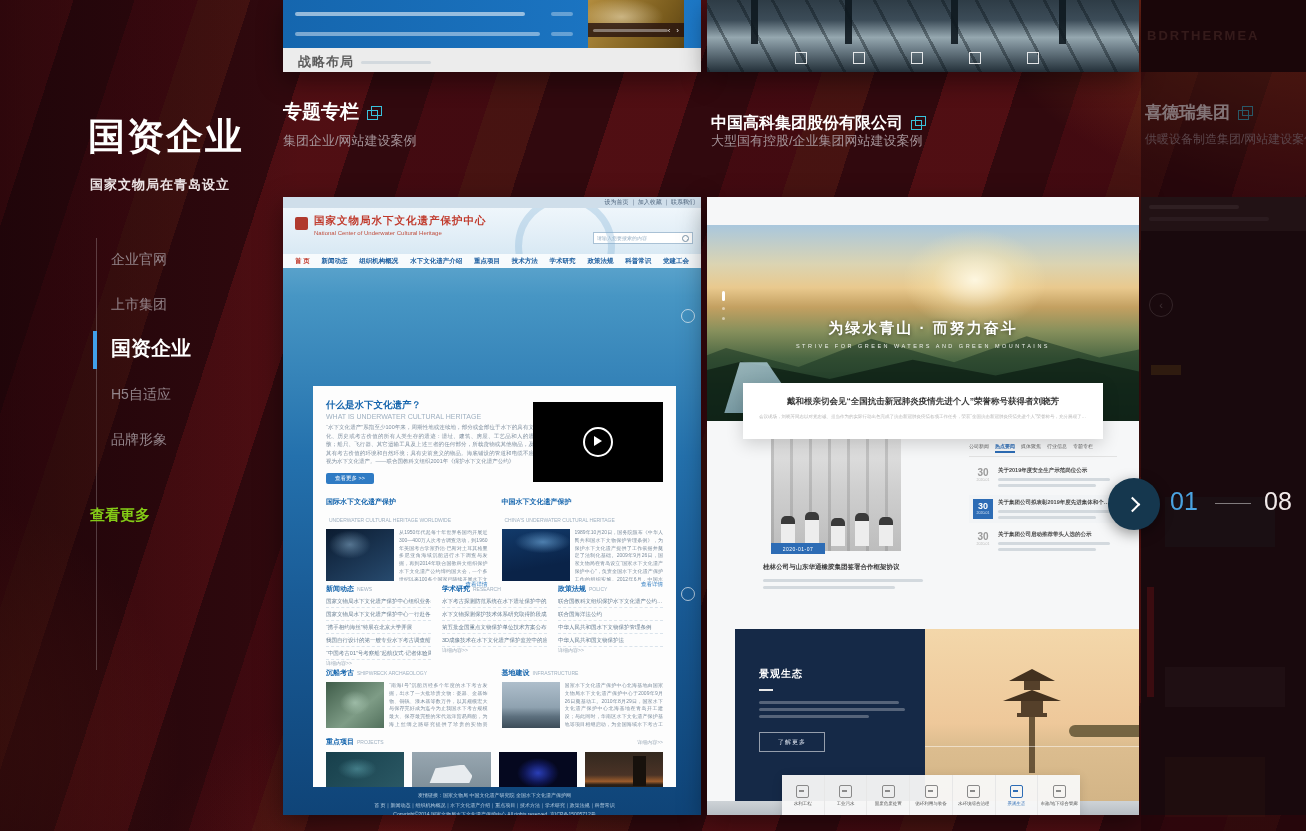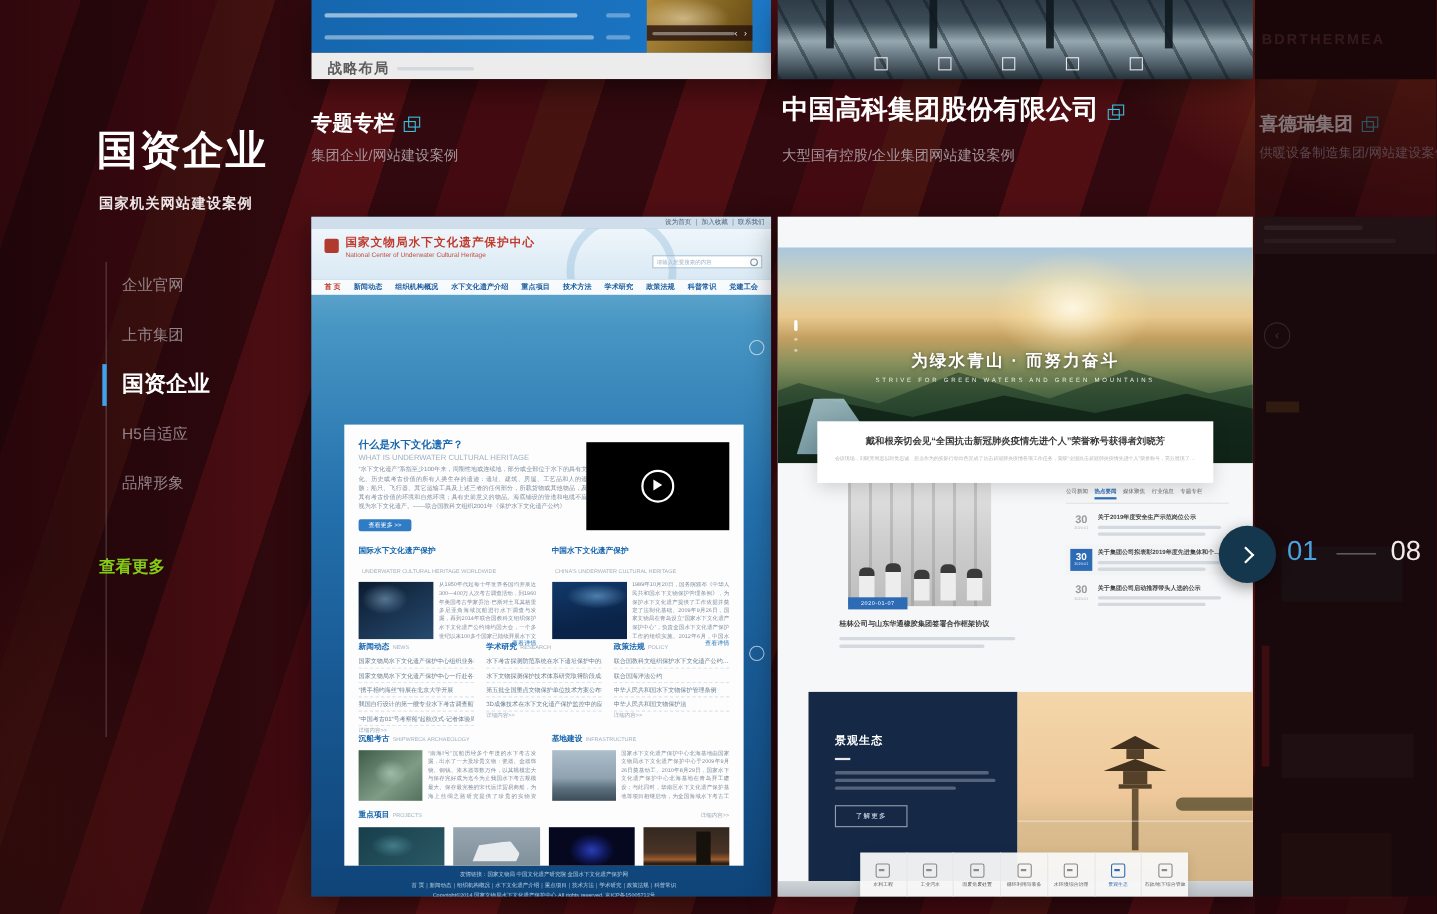--- a/index.html
+++ b/index.html
@@ -158,21 +158,21 @@
   .pg-line{left:1215px;top:503px;width:36px;height:1px;background:rgba(255,255,255,.45);z-index:8;}
   .pg-tot{left:1264px;top:487px;font-size:25px;color:#f2eaea;z-index:8;}
   .dim{left:1141px;top:0;width:165px;height:831px;background:rgba(30,4,9,.55);z-index:6;}
 </style>
 </head>
 <body>
 
 <div class="stage">
 
   <div class="abs sb-title">国资企业</div>
-  <div class="abs sb-sub">国家机关网站建设案例</div>
+  <div class="abs sb-sub">国家文物局在青岛设立</div>
   <div class="abs sb-line"></div>
   <div class="abs sb-bar"></div>
   <div class="abs sb-item" style="top:251px">企业官网</div>
   <div class="abs sb-item" style="top:296px">上市集团</div>
   <div class="abs sb-item on" style="top:335px">国资企业</div>
   <div class="abs sb-item" style="top:386px">H5自适应</div>
   <div class="abs sb-item" style="top:431px">品牌形象</div>
   <div class="abs sb-more">查看更多</div>
 
   <div class="abs thumb" style="left:283px;top:0;width:418px;height:72px">
@@ -209,21 +209,21 @@
     </div>
   </div>
 
   <div class="abs thumb" style="left:1141px;top:0;width:165px;height:72px;background:#18090a;box-shadow:none">
     <span style="position:absolute;left:6px;top:28px;font-size:13px;font-weight:bold;letter-spacing:2px;color:rgba(168,126,104,.4);white-space:nowrap">BDRTHERMEA</span>
   </div>
 
   <div class="abs card-title" style="left:283px;top:99px"><span>专题专栏</span><span class="copy-ic"></span></div>
   <div class="abs card-sub" style="left:283px;top:132px">集团企业/网站建设案例</div>
 
-  <div class="abs card-title" style="left:711px;top:83px;font-size:24px"><span>中国高科集团股份有限公司</span><span class="copy-ic"></span></div>
+  <div class="abs card-title" style="left:711px;top:113px;font-size:16px"><span>中国高科集团股份有限公司</span><span class="copy-ic"></span></div>
   <div class="abs card-sub" style="left:711px;top:132px">大型国有控股/企业集团网站建设案例</div>
 
   <div class="abs card-title" style="left:1145px;top:101px;font-size:17px"><span>喜德瑞集团</span><span class="copy-ic"></span></div>
   <div class="abs card-sub" style="left:1145px;top:131px;font-size:12px">供暖设备制造集团/网站建设案例</div>
 
   <div class="abs thumb hs" style="left:283px;top:197px;width:418px;height:618px">
     <div class="abs hs-topbar">
         <span>设为首页 ｜ 加入收藏 ｜ 联系我们</span>
       </div>
     <div class="abs hs-head">

